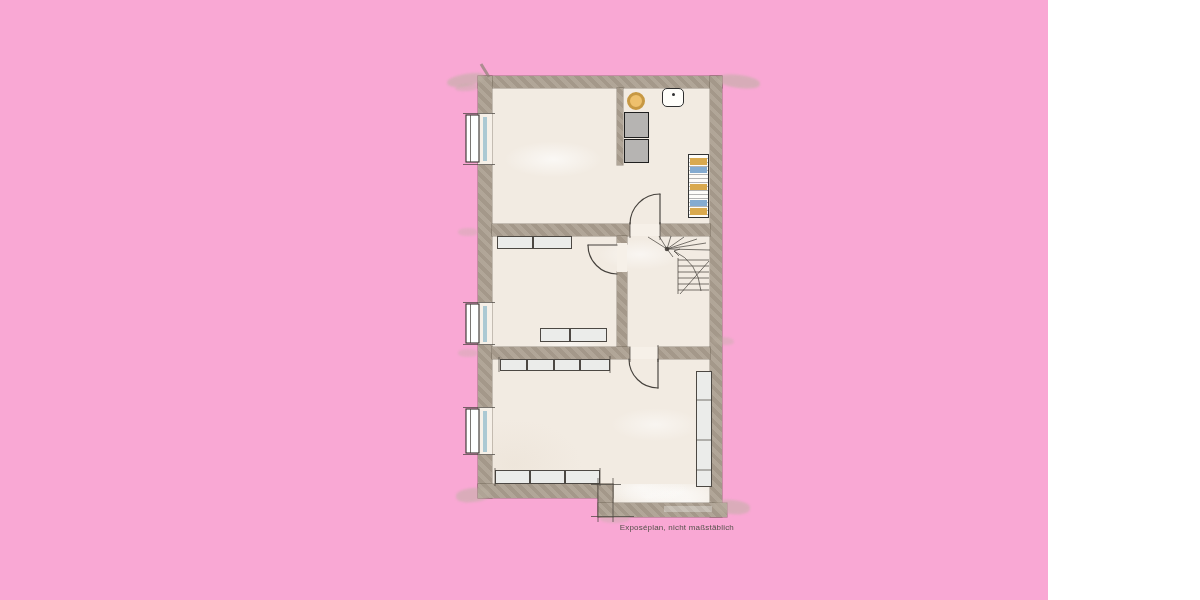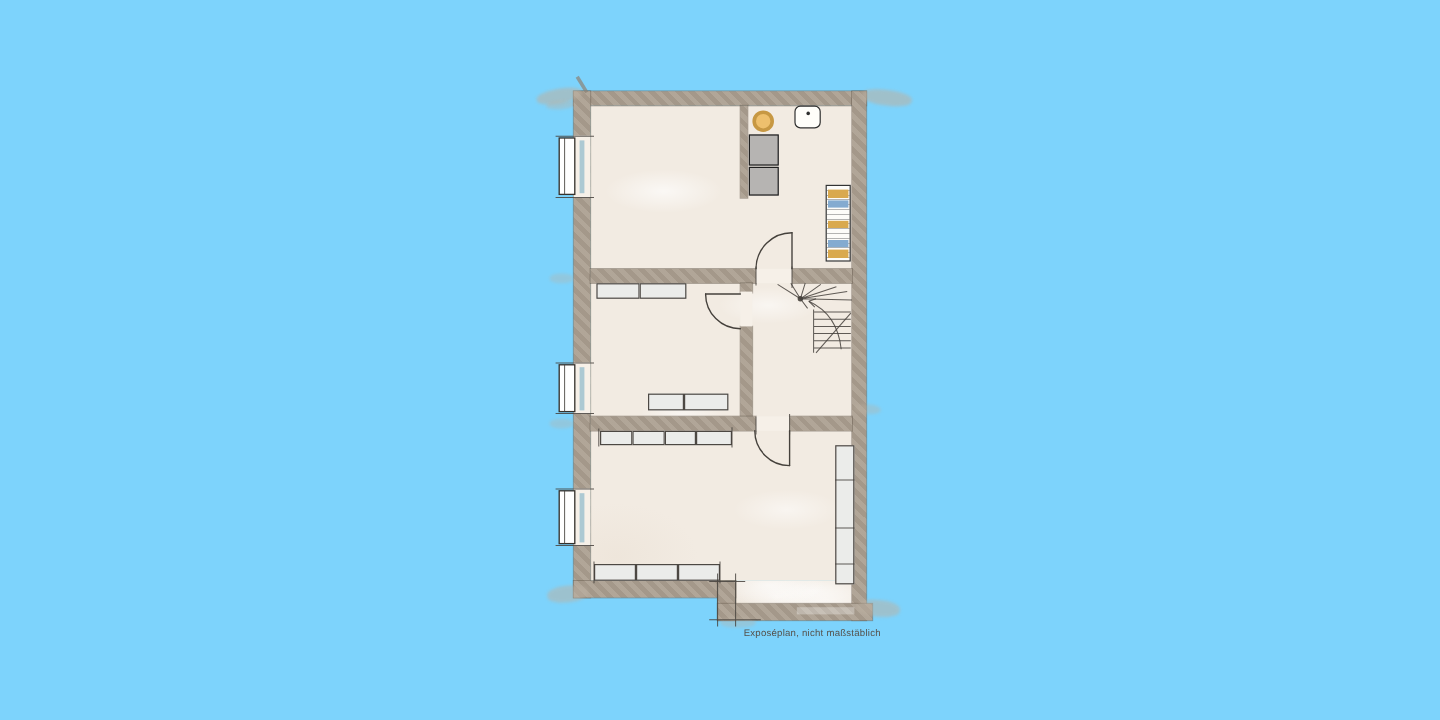--- a/index.html
+++ b/index.html
@@ -1,18 +1,18 @@
 <!DOCTYPE html>
 <html style="--wall: #ab9f90; --floor: #f2ebe2; --threshold: #f6f0e8; --line: #45413c; --furniture_fill: #ebecea; --appliance_fill: #b6b4b2; --stool_fill: #eec06d; --stool_stroke: #c79843; --glass: #9fc2cf; --shelf_gold: #d9a94e; --shelf_blue: #84abd0; --text: #55514b;"><head>
 <meta charset="utf-8">
 <style>
   * { box-sizing: border-box; margin: 0; padding: 0; }
   html,body { width:1200px; height:600px; background:#ffffff; overflow:hidden;
               font-family:"Liberation Sans", sans-serif; }
-  #canvas { position:absolute; left:0; top:0; width:1200px; height:600px; background:#7dd3fc; }
+  #canvas { position:absolute; left:0; top:0; width:1048px; height:600px; background:#f9a8d4; }
 
   
   .floor { position:absolute; background-color:var(--floor);
     background-image:
       radial-gradient(70px 26px at 28% 18%, rgba(255,255,255,.65), transparent 70%),
       radial-gradient(60px 22px at 68% 42%, rgba(255,255,255,.55), transparent 70%),
       radial-gradient(50px 20px at 35% 65%, rgba(255,255,255,.5), transparent 70%),
       radial-gradient(64px 24px at 75% 85%, rgba(255,255,255,.5), transparent 70%),
       radial-gradient(90px 60px at 10% 95%, rgba(231,220,206,.35), transparent 75%);
   }

